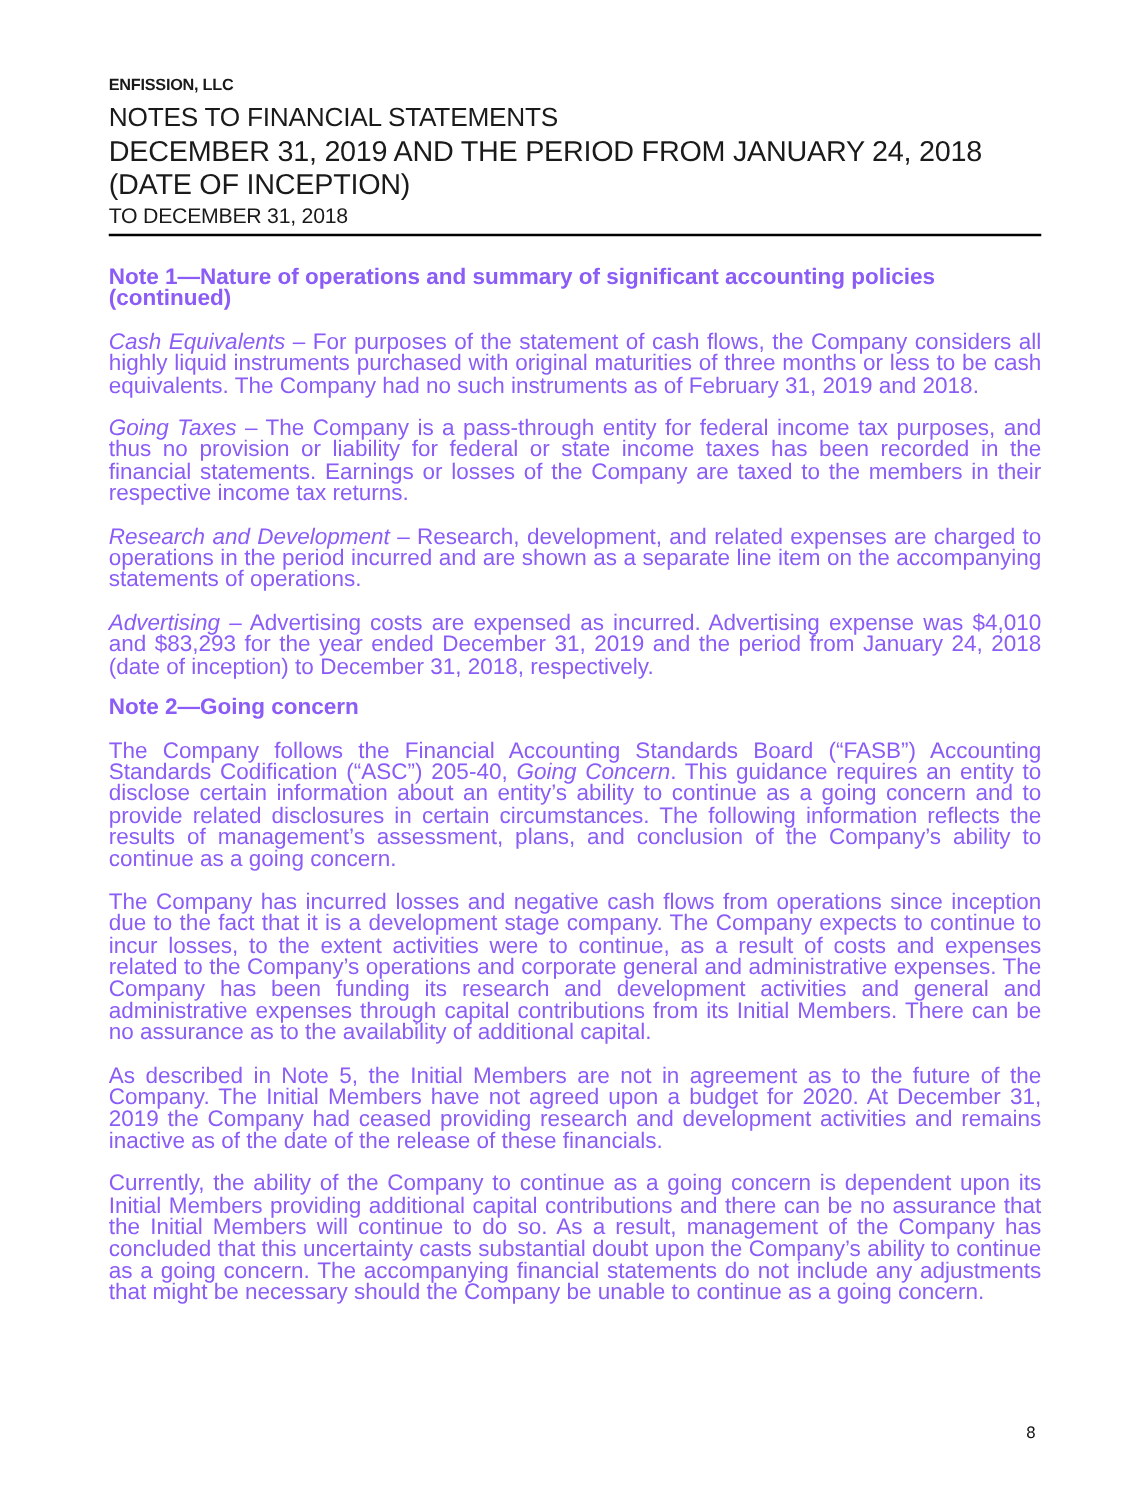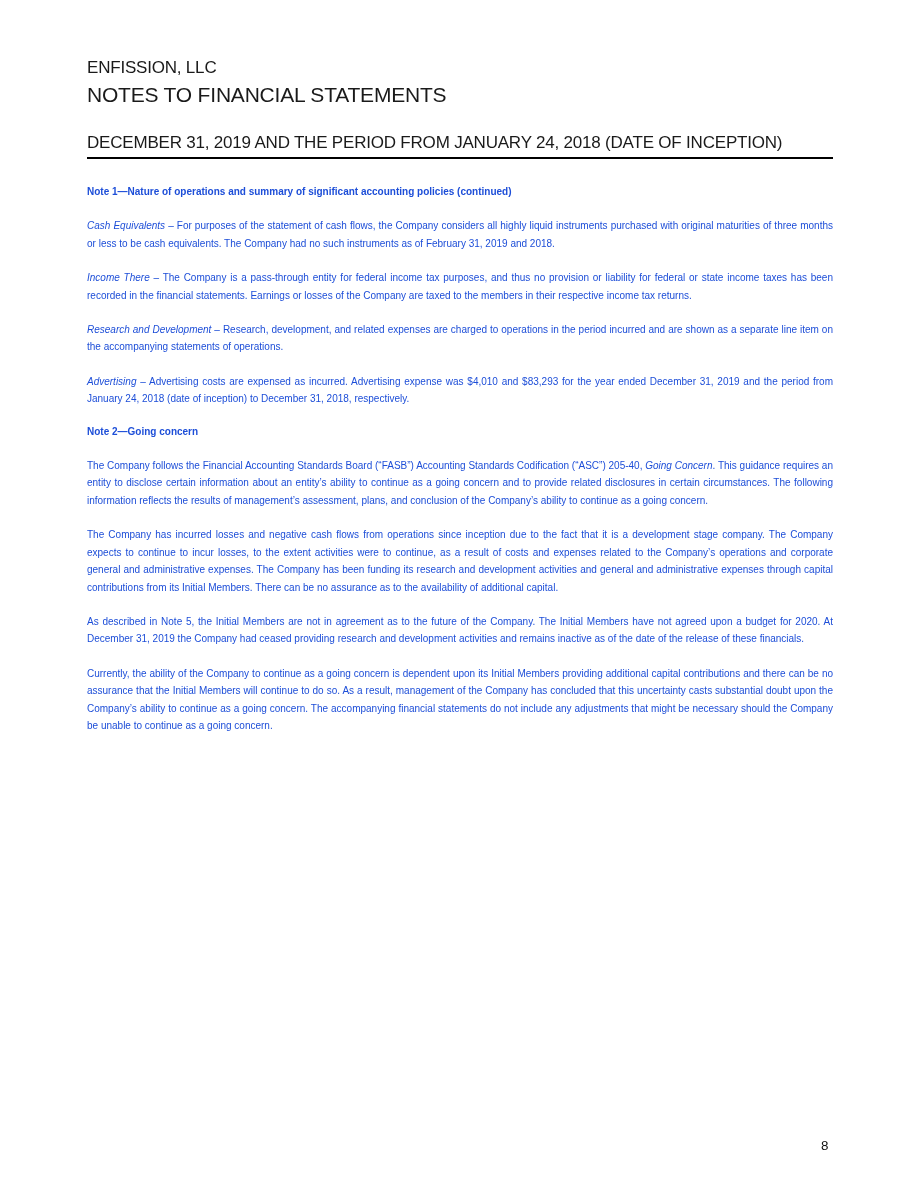--- a/index.html
+++ b/index.html
@@ -1,51 +1,52 @@
 <!DOCTYPE html>
 <html><head>
 <meta charset="utf-8">
 <style>
   html, body { margin: 0; padding: 0; background: #ffffff; }
   body { width: 918px; height: 1188px; position: relative; overflow: hidden; color: #111; }
   .page { position: absolute; left: 87px; top: 56px; width: 746px; }
   .hdr { font-family: "Liberation Sans", sans-serif; color: #1a1a1a; }
-  .company { font-size: 17px; font-weight: normal; line-height: 24px; letter-spacing: -0.2px; }
+  .company { font-size: 13px; font-weight: bold; line-height: 24px; letter-spacing: -0.2px; }
   .subtitle { font-size: 21px; line-height: 26px; margin-top: 2px; letter-spacing: -0.2px; }
-  .period { font-size: 17px; line-height: 26px; margin-top: 22px; letter-spacing: -0.2px; }
+  .period { font-size: 23px; line-height: 26px; letter-spacing: -0.2px; }
   .rule { border-bottom: 2px solid #000; margin-top: 1px; }
-  .body-text { font-family: "Liberation Sans", sans-serif; font-size: 10px; line-height: 17.4px; color: #1d4ed8; }
+  .body-text { font-family: "Liberation Sans", sans-serif; font-size: 18px; line-height: 17.4px; color: #8b5cf6; }
   .note-title { font-weight: bold; margin-top: 24px; }
   .para { text-align: justify; margin-top: 17px; }
   .note-title + .para { margin-top: 17px; }
   .note2-title { font-weight: bold; margin-top: 15px; }
   .note2-title + .para { margin-top: 17px; }
   em { font-style: italic; }
   .page-number { position: absolute; left: 821px; top: 1138px; font-family: "Liberation Sans", sans-serif; font-size: 13.4px; color: #111; }
 </style>
 </head>
 <body>
 
 <div class="page">
   <div class="hdr">
     <div class="company">ENFISSION, LLC</div>
     <div class="subtitle">NOTES TO FINANCIAL STATEMENTS</div>
     <div class="period">DECEMBER 31, 2019 AND THE PERIOD FROM JANUARY 24, 2018 (DATE OF INCEPTION)</div>
+    <div style="font-size:17px;line-height:26px;letter-spacing:-0.2px;">TO DECEMBER 31, 2018</div>
     <div class="rule"></div>
   </div>
 
   <div class="body-text">
     <div class="note-title">Note 1—Nature of operations and summary of significant accounting policies (continued)</div>
 
     <p class="para" style="margin-bottom:0;">
       <em>Cash Equivalents</em><span> – For purposes of the statement of cash flows, the Company considers all highly liquid instruments purchased with original maturities of three months or less to be cash equivalents. The Company had no such instruments as of February 31, 2019 and 2018.</span>
     </p>
 
     <p class="para" style="margin-bottom:0;">
-      <em>Income There</em><span> – The Company is a pass-through entity for federal income tax purposes, and thus no provision or liability for federal or state income taxes has been recorded in the financial statements. Earnings or losses of the Company are taxed to the members in their respective income tax returns.</span>
+      <em>Going Taxes</em><span> – The Company is a pass-through entity for federal income tax purposes, and thus no provision or liability for federal or state income taxes has been recorded in the financial statements. Earnings or losses of the Company are taxed to the members in their respective income tax returns.</span>
     </p>
 
     <p class="para" style="margin-bottom:0;">
       <em>Research and Development</em><span> – Research, development, and related expenses are charged to operations in the period incurred and are shown as a separate line item on the accompanying statements of operations.</span>
     </p>
 
     <p class="para" style="margin-bottom:0;">
       <em>Advertising</em><span> – Advertising costs are expensed as incurred. Advertising expense was $4,010 and $83,293 for the year ended December 31, 2019 and the period from January 24, 2018 (date of inception) to December 31, 2018, respectively.</span>
     </p>
 

